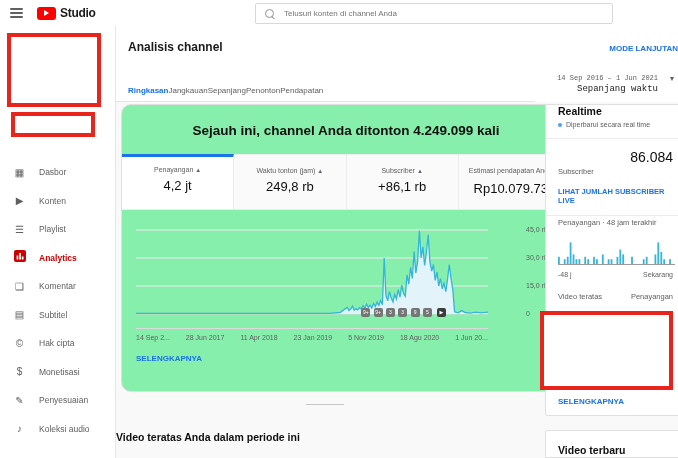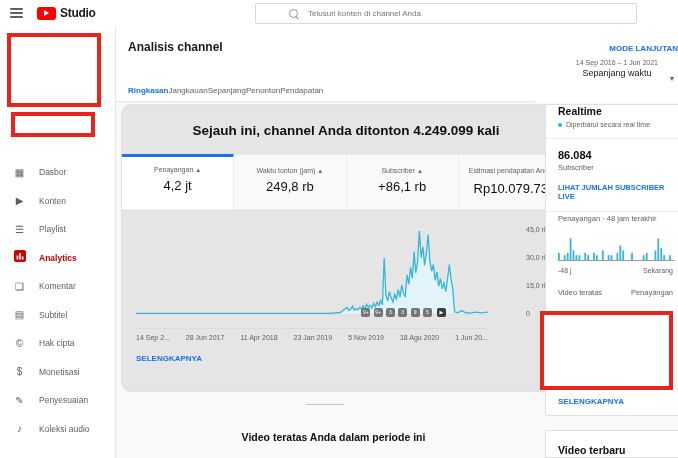--- a/index.html
+++ b/index.html
@@ -9,51 +9,51 @@
   .topbar{position:absolute;left:0;top:0;width:654px;height:26px;background:#fff;
           border-bottom:1px solid #ededed;display:flex;align-items:center;}
   .hamburger{margin-left:10px;width:13px;cursor:pointer;}
   .hamburger div{height:1.5px;background:#606060;margin:2.5px 0;border-radius:1px;}
   .logo{display:flex;align-items:center;margin-left:14px;cursor:pointer;}
   .logo-play{width:19px;height:13px;background:#f00;border-radius:3px;position:relative;}
   .logo-play::after{content:"";position:absolute;left:7px;top:3.5px;border-left:5.5px solid #fff;
           border-top:3px solid transparent;border-bottom:3px solid transparent;}
   .brand{font-size:12px;font-weight:bold;margin-left:4px;letter-spacing:-0.3px;color:#1a1a1a;}
   .search-wrap{position:absolute;left:255px;top:3px;width:356px;height:19px;border:1px solid #d8d8d8;
-          border-radius:2px;display:flex;align-items:center;background:#fff;padding-left:24px;}
+          border-radius:2px;display:flex;align-items:center;background:#fff;}
   .mag{width:7px;height:7px;border:1.3px solid #949494;border-radius:50%;margin-left:9px;position:relative;flex:none;}
   .mag::after{content:"";position:absolute;left:6px;top:6px;width:4px;height:1.3px;background:#949494;transform:rotate(45deg);transform-origin:0 0;}
   .search-input{border:none;outline:none;font-size:8px;color:#606060;margin-left:8px;flex:1;
           font-family:"Liberation Sans",sans-serif;background:transparent;}
   
   .sidebar{position:absolute;left:0;top:26px;width:115px;height:432px;background:#fff;border-right:1px solid #e5e5e5;}
   .redact{position:absolute;border:4px solid #e8241c;background:#fff;z-index:5;}
   .redact-avatar{left:7px;top:33px;width:86px;height:66px;}
   .redact-name{left:11px;top:112px;width:76px;height:17px;}
   .nav{position:absolute;left:0;top:132px;width:115px;}
   .nav-item{height:28.5px;display:flex;align-items:center;padding-left:13px;gap:13px;cursor:pointer;}
   .nav-icon{width:13px;text-align:center;font-size:10px;color:#606060;line-height:13px;}
   .nav-label{font-size:8.5px;color:#606060;}
   .nav-item.active .nav-label{color:#c00;font-weight:bold;}
   
   .header{position:absolute;left:116px;top:26px;width:562px;height:76px;background:#fff;}
   .page-title{position:absolute;left:12px;top:14px;font-size:12px;font-weight:bold;color:#1a1a1a;}
   .advanced-link{position:absolute;right:0;top:18px;font-size:8px;font-weight:bold;color:#1a73e8;cursor:pointer;white-space:nowrap;}
-  .date-box{position:absolute;right:20px;top:33px;text-align:center;cursor:pointer;}
+  .date-box{position:absolute;right:20px;top:48px;text-align:right;cursor:pointer;font-family:Liberation Mono, monospace;}
   .date-range{font-size:7px;color:#606060;}
   .date-preset{font-size:9px;color:#212121;margin-top:2px;}
   .date-caret{position:absolute;right:4px;top:48px;font-size:8px;color:#606060;cursor:pointer;}
   .tabs{position:absolute;left:116px;top:76px;width:419px;height:26px;border-bottom:1px solid #e5e5e5;
         display:flex;padding-left:12px;background:#fff;box-sizing:border-box;}
   .tab{font-size:8px;color:#606060;padding-top:10px;height:16px;cursor:pointer;box-sizing:content-box;}
   .tab.active{color:#1a73e8;font-weight:bold;border-bottom:2.5px solid #1a73e8;}
   
   .content-bg{position:absolute;left:116px;top:102px;width:562px;height:356px;background:#f9f9f9;}
   
-  .main-card{position:absolute;left:121px;top:104px;width:450px;height:288px;background:#e5e5e5;
+  .main-card{position:absolute;left:121px;top:104px;width:450px;height:288px;background:#86efac;
         border:1px solid #e0e0e0;border-radius:10px;box-sizing:border-box;}
   .headline{text-align:center;margin-top:18px;font-size:13.5px;font-weight:bold;color:#0f0f0f;}
   .metrics{display:flex;margin-top:16px;border-top:1px solid #ececec;border-bottom:1px solid #ececec;height:54px;}
   .metric{flex:1;background:#fafafa;text-align:center;padding-top:12px;border-right:1px solid #ececec;
         box-sizing:border-box;cursor:pointer;}
   .metric:last-child{border-right:none;}
   .metric.active{background:#fff;border-top:3px solid #1a73e8;padding-top:9px;margin-top:-1px;}
   .metric-label{font-size:7px;color:#606060;}
   .metric-label .mi{font-size:6px;color:#5f6368;margin-left:2px;}
   .metric-value{font-size:13px;color:#0f0f0f;margin-top:5px;}
@@ -63,32 +63,32 @@
   .y-label{position:absolute;left:0;font-size:7px;color:#606060;}
   .badges{position:absolute;left:0;top:86px;width:352px;height:10px;}
   .badge{position:absolute;width:9px;height:9px;background:#757575;border-radius:2px;color:#fff;
         font-size:5px;line-height:9px;text-align:center;cursor:pointer;}
   .badge.dark{background:#3c3c3c;}
   .x-axis{margin:2px 12px 0 14px;width:352px;border-top:1px solid #dcdcdc;display:flex;
         justify-content:space-between;padding-top:5px;font-size:7px;color:#606060;box-sizing:border-box;}
   .see-more{display:inline-block;margin:13px 0 0 14px;font-size:8px;font-weight:bold;color:#1a73e8;cursor:pointer;}
   
   .bottom-divider{position:absolute;left:306px;top:404px;width:38px;border-top:1px solid #c8c8c8;}
-  .top-videos-title{position:absolute;left:124px;top:431px;width:419px;text-align:center;
+  .top-videos-title{position:absolute;left:116px;top:431px;width:419px;text-align:left;
         font-size:10.5px;font-weight:bold;color:#0f0f0f;}
   
   .rt-card{position:absolute;left:545px;top:104px;width:141px;height:312px;background:#fff;
         border:1px solid #e0e0e0;border-radius:2px;box-sizing:border-box;}
   .rt-pad{padding:0 12px;}
   .rt-title{font-size:10.5px;font-weight:bold;margin-top:0;color:#0f0f0f;}
   .rt-updated{display:flex;align-items:center;gap:4px;margin-top:4px;}
   .rt-dot{width:4px;height:4px;border-radius:50%;background:#3ea6ff;flex:none;}
   .rt-updated-text{font-size:7px;color:#606060;}
   .rt-div{border-top:1px solid #ececec;margin-top:10px;}
-  .rt-big{font-size:11px;font-weight:bold;margin-top:10px;color:#0f0f0f;}
+  .rt-big{font-size:14px;font-weight:normal;margin-top:10px;color:#0f0f0f;text-align:right;}
   .rt-gray{font-size:7.5px;color:#606060;margin-top:2px;}
   .rt-link{font-size:7.5px;font-weight:bold;color:#1a73e8;margin-top:11px;cursor:pointer;}
   .rt-bars{margin-top:8px;height:30px;}
   .rt-axis{display:flex;justify-content:space-between;font-size:7px;color:#606060;margin-top:2px;}
   .rt-table-head{display:flex;justify-content:space-between;font-size:7.5px;color:#606060;margin-top:14px;}
   .redact-rt{left:540px;top:311px;width:125px;height:71px;}
   .rt-see-more{position:absolute;left:12px;bottom:9px;font-size:8px;font-weight:bold;color:#1a73e8;cursor:pointer;}
   
   .latest-card{position:absolute;left:545px;top:430px;width:141px;height:28px;background:#fff;
         border:1px solid #e0e0e0;border-radius:2px 2px 0 0;box-sizing:border-box;}

